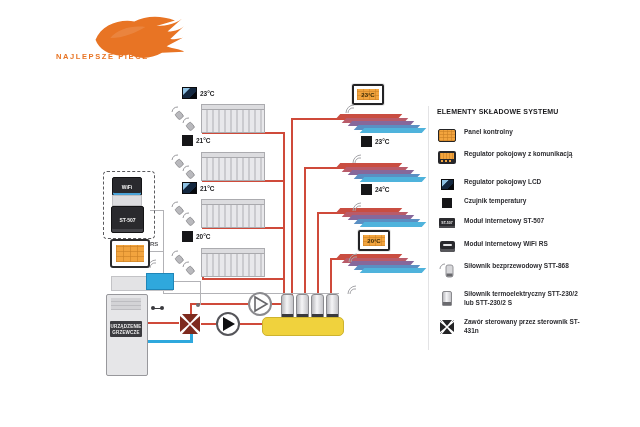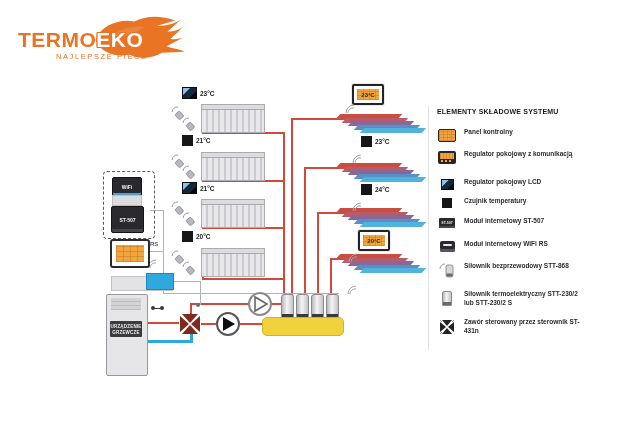--- a/index.html
+++ b/index.html
@@ -7,21 +7,21 @@
           font-family:"Liberation Sans",sans-serif;color:#2e2e32;}
   .abs{position:absolute;}
 
   
   #logo{position:absolute;left:14px;top:12px;width:170px;height:58px;}
   #logo .flame{position:absolute;left:76px;top:2px;width:96px;height:48px;}
   #logo .brand{position:absolute;left:4px;top:16px;font-size:21px;font-weight:bold;letter-spacing:.5px;
                color:#e87424;white-space:nowrap;}
   #logo .brand .eko{color:#fff;text-shadow:-1px 0 #e87424,1px 0 #e87424,0 -1px #e87424,0 1px #e87424,
                     -1px -1px #e87424,1px 1px #e87424,-1px 1px #e87424,1px -1px #e87424;}
-  #logo .tagline{position:absolute;left:42px;top:40px;font-size:7.5px;font-weight:normal;
+  #logo .tagline{position:absolute;left:42px;top:40px;font-size:7.5px;font-weight:bold;
                  letter-spacing:1.6px;color:#e87424;}
 
   
   .pr{position:absolute;background:#cf4a3a;}
   .pb{position:absolute;background:#2fa8dd;}
   .wire{position:absolute;background:#b2b2b6;}
   .dot{position:absolute;width:4px;height:4px;border-radius:50%;background:#6e6e72;}
 
   
   .radiator{position:absolute;width:62px;height:27px;border:1px solid #ababaf;
@@ -111,21 +111,20 @@
 </head>
 <body>
 
 <div id="canvas">
 
   <div id="logo">
     <svg class="flame" viewBox="0 0 100 52">
       <path fill="#e87424" d="M4 28 C10 12 30 5 46 8 C58 2 74 1 90 7 L70 13 C82 13 93 10 100 3 L82 19 C91 19 97 16 100 13 L85 27 C93 28 98 26 100 25 L81 35 C89 38 96 38 100 41 L76 42 C64 49 50 49 41 44 C24 48 8 40 4 28 Z"></path>
       <path fill="#ffffff" opacity="0.12" d="M20 26 C28 16 44 12 58 14 C48 20 34 26 20 26 Z"></path>
     </svg>
-    <div class="brand"><span>TERMO</span><span class="eko">EKO</span></div>
     <div class="tagline">NAJLEPSZE PIECE</div>
   </div>
 
   <div class="pr" style="left:202px;top:128px;width:2px;height:6px"></div>
   <div class="pr" style="left:202px;top:132px;width:83px;height:2px"></div>
   <div class="pr" style="left:202px;top:176px;width:2px;height:6px"></div>
   <div class="pr" style="left:202px;top:180px;width:83px;height:2px"></div>
   <div class="pr" style="left:202px;top:223px;width:2px;height:6px"></div>
   <div class="pr" style="left:202px;top:227px;width:83px;height:2px"></div>
   <div class="pr" style="left:202px;top:274px;width:2px;height:6px"></div>

